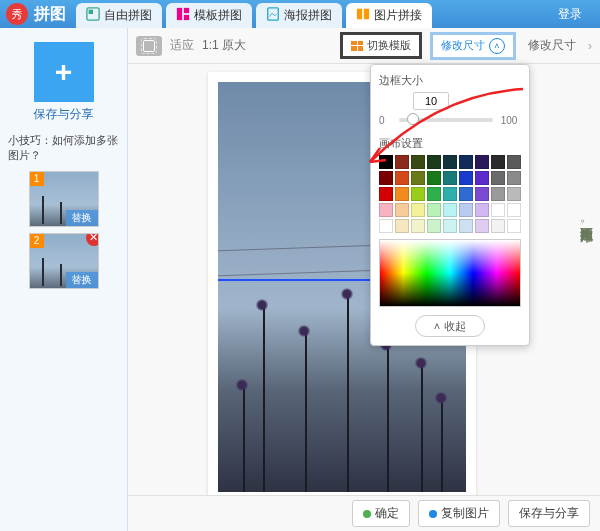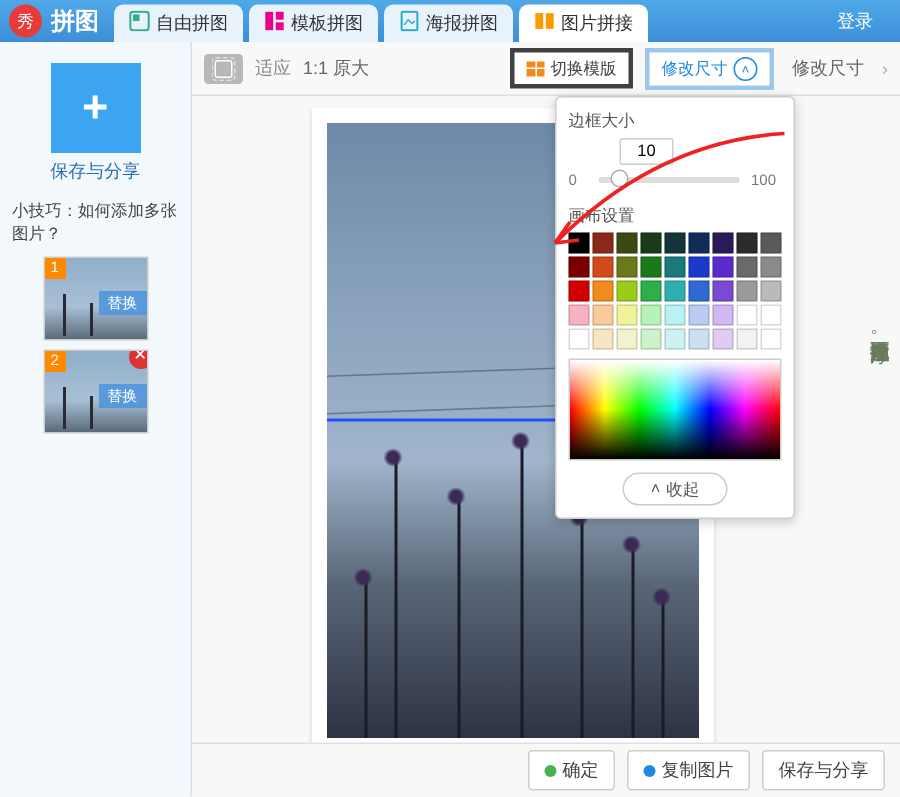--- a/index.html
+++ b/index.html
@@ -20,21 +20,21 @@
 .tip { font-size: 11px; color: #444; margin: 6px 0 8px; }
 .thumbs { display: flex; flex-direction: column; gap: 6px; }
 .thumb { position: relative; width: 70px; height: 56px; border: 1px solid #ccc; margin: 0 auto; background: linear-gradient(#8faec9 0%, #a8c0d6 60%, #5b6a7a 100%); overflow: hidden; }
 .thumb .silh { position: absolute; bottom: 0; left: 0; right: 0; height: 50%; }
 .thumb .silh::before, .thumb .silh::after { content: ""; position: absolute; bottom: 2px; width: 2px; background: #2a2a35; }
 .thumb .silh::before { left: 12px; height: 28px; }
 .thumb .silh::after { left: 30px; height: 22px; }
 .thumb .num { position: absolute; top: 0; left: 0; width: 14px; height: 14px; background: #ff8a00; color: #fff; font-size: 10px; text-align: center; line-height: 14px; }
 .thumb .close { position: absolute; top: -4px; right: -4px; width: 16px; height: 16px; background: #d33; border-radius: 50%; color: #fff; font-size: 11px; text-align: center; line-height: 15px; cursor: pointer; display: none; }
 .thumb.active .close { display: block; }
-.thumb .replace { position: absolute; bottom: 16px; right: 0; background: rgba(80,150,220,0.9); color: #fff; font-size: 10px; padding: 1px 6px; cursor: pointer; }
+.thumb .replace { position: absolute; bottom: 0; right: 0; background: rgba(80,150,220,0.9); color: #fff; font-size: 10px; padding: 1px 6px; cursor: pointer; }
 .content { flex: 1; position: relative; background: #f8f8f8; }
 .toolbar { height: 36px; display: flex; align-items: center; padding: 0 8px; gap: 8px; border-bottom: 1px solid #e0e0e0; position: relative; }
 .zoom-btn { width: 26px; height: 20px; background: #b8b8b8; border-radius: 3px; display: flex; align-items: center; justify-content: center; cursor: pointer; }
 .zoom-icon { width: 12px; height: 12px; border: 1.5px solid #fff; border-radius: 2px; position: relative; }
 .zoom-icon::after { content: ""; position: absolute; inset: -3px; border: 1px dashed rgba(255,255,255,0.6); border-radius: 3px; }
 .ratio { color: #666; font-size: 12px; }
 .spacer { flex: 1; }
 .tb-btn { background: #fff; border: 3px solid #404040; border-radius: 0; padding: 3px 8px; font-size: 11px; color: #444; display: flex; align-items: center; gap: 4px; cursor: pointer; }
 .tb-btn .tiny-grid { width: 12px; height: 10px; display: grid; grid-template-columns: 1fr 1fr; gap: 1px; }
 .tb-btn .tiny-grid span { background: #f28b1e; }

